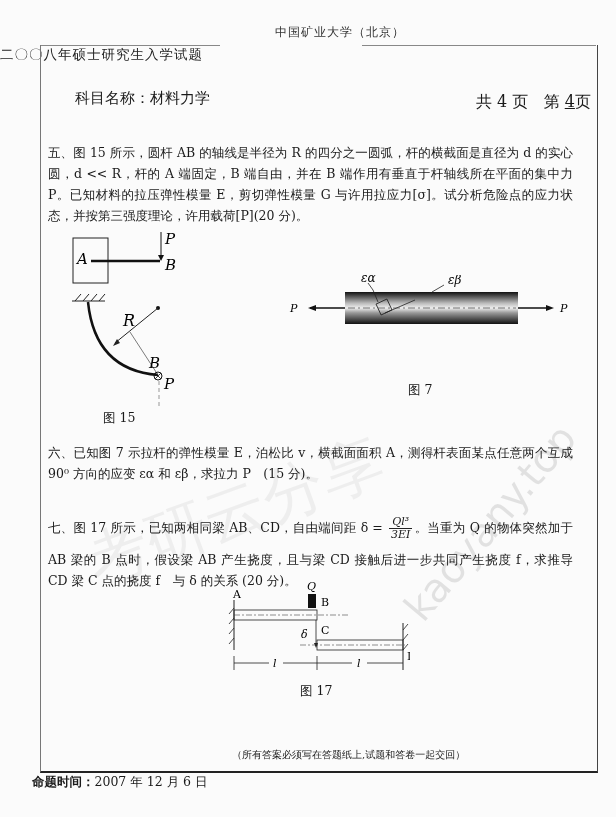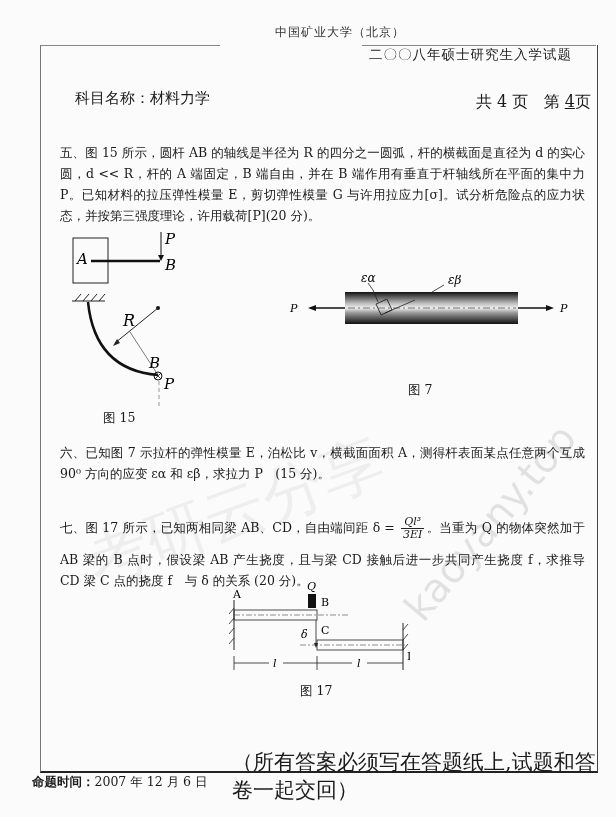--- a/index.html
+++ b/index.html
@@ -1,29 +1,29 @@
 <!DOCTYPE html>
 <html><head>
 <meta charset="utf-8">
 <style>
   html,body{margin:0;padding:0;}
   body{width:616px;height:817px;background:#fbfbfb;position:relative;overflow:hidden;
        font-family:"DejaVu Serif","Liberation Serif",serif;color:#1a1a1a;}
   .abs{position:absolute;}
   .uni{left:0;width:616px;top:24px;text-align:center;font-size:12px;color:#333;letter-spacing:1px;padding-left:32px;}
-  .exam{left:0;width:572px;top:46px;text-align:right;font-size:13.5px;color:#222;letter-spacing:1px;}
+  .exam{left:0;width:572px;top:46px;text-align:left;font-size:13.5px;color:#222;letter-spacing:1px;}
   .frame{left:40px;top:45px;width:556px;height:726px;border-left:1px solid #777;border-right:1.5px solid #444;border-bottom:2px solid #222;}
   .topline-l{left:40px;top:45px;width:180px;border-top:1px solid #888;}
   .topline-r{left:362px;top:45px;width:234px;border-top:1px solid #888;}
   .subject{left:75px;top:89px;font-size:15px;font-family:Liberation Mono, monospace;}
   .pages{left:476px;top:92px;font-size:16px;}
   .pages u{text-decoration:underline;}
-  .para{left:60px;width:525px;font-size:12.5px;line-height:21px;text-align:justify;}
+  .para{left:48px;width:525px;font-size:12.5px;line-height:21px;text-align:justify;}
   .cap{font-size:12.5px;}
-  .note{left:232px;top:748px;font-size:21px;}
+  .note{left:232px;top:748px;font-size:10px;}
   .date{left:32px;top:774px;font-size:12.5px;}
   .date b{font-family:"DejaVu Sans","Liberation Sans",sans-serif;}
   .wm{font-size:62px;color:rgba(0,0,0,0.05);font-family:"DejaVu Serif",serif;}
   .wm2{font-size:40px;color:rgba(0,0,0,0.10);font-family:"DejaVu Sans",sans-serif;transform:rotate(-50deg);transform-origin:left top;}
   svg text{font-family:"DejaVu Serif","Liberation Serif",serif;}
 </style>
 </head>
 <body>
 
 <div class="abs wm" style="left:80px;top:470px;transform:rotate(-20deg);">考研云分享</div>

